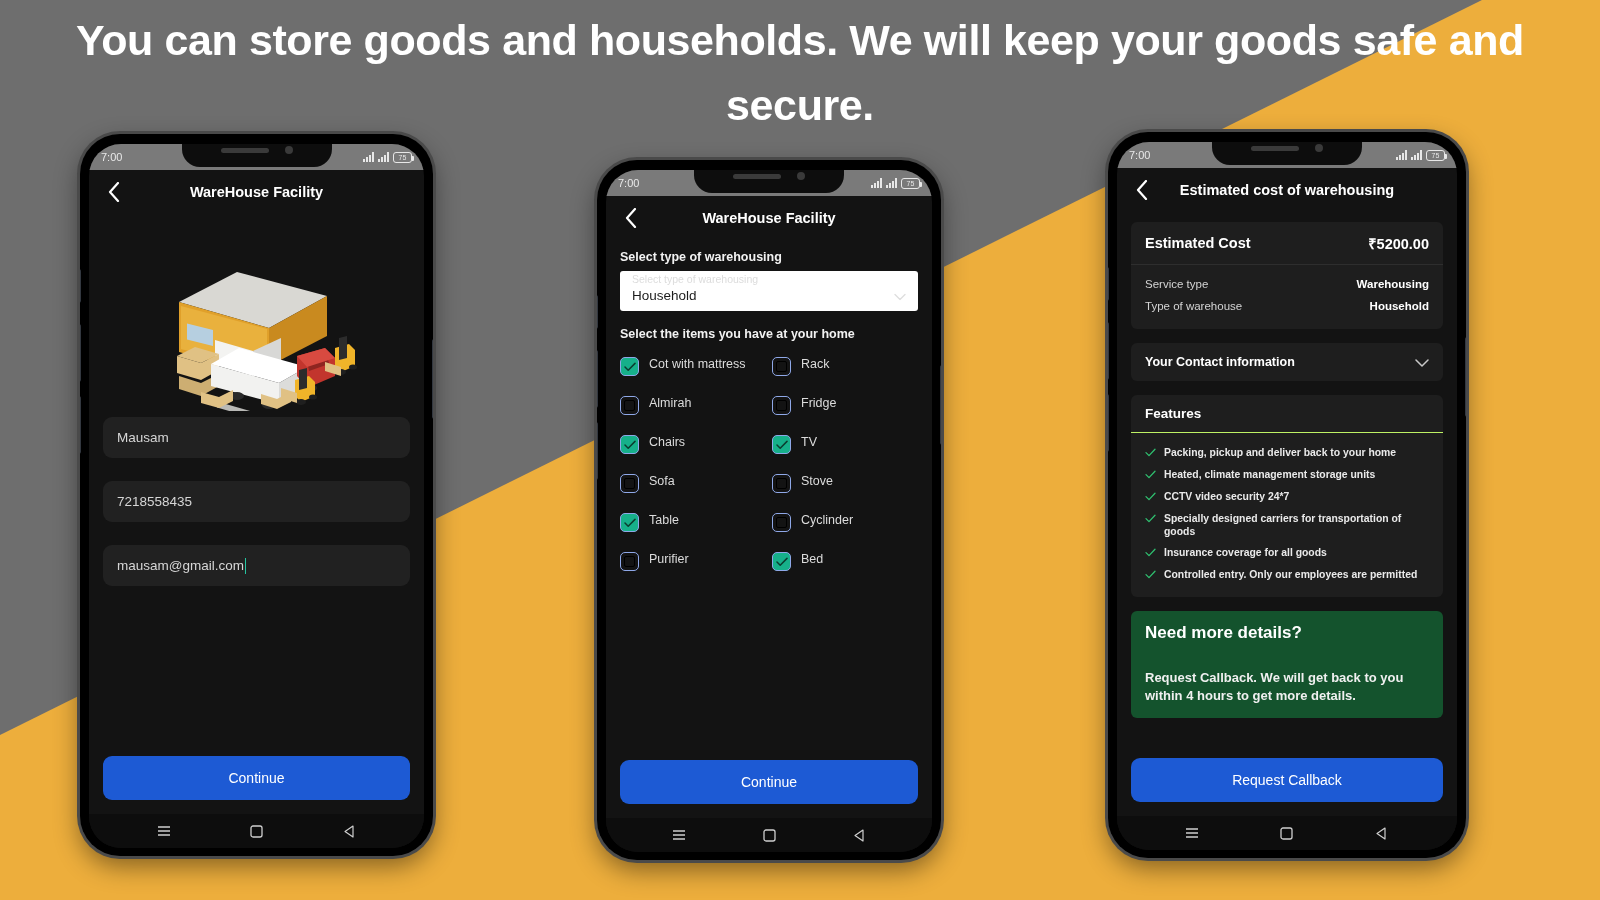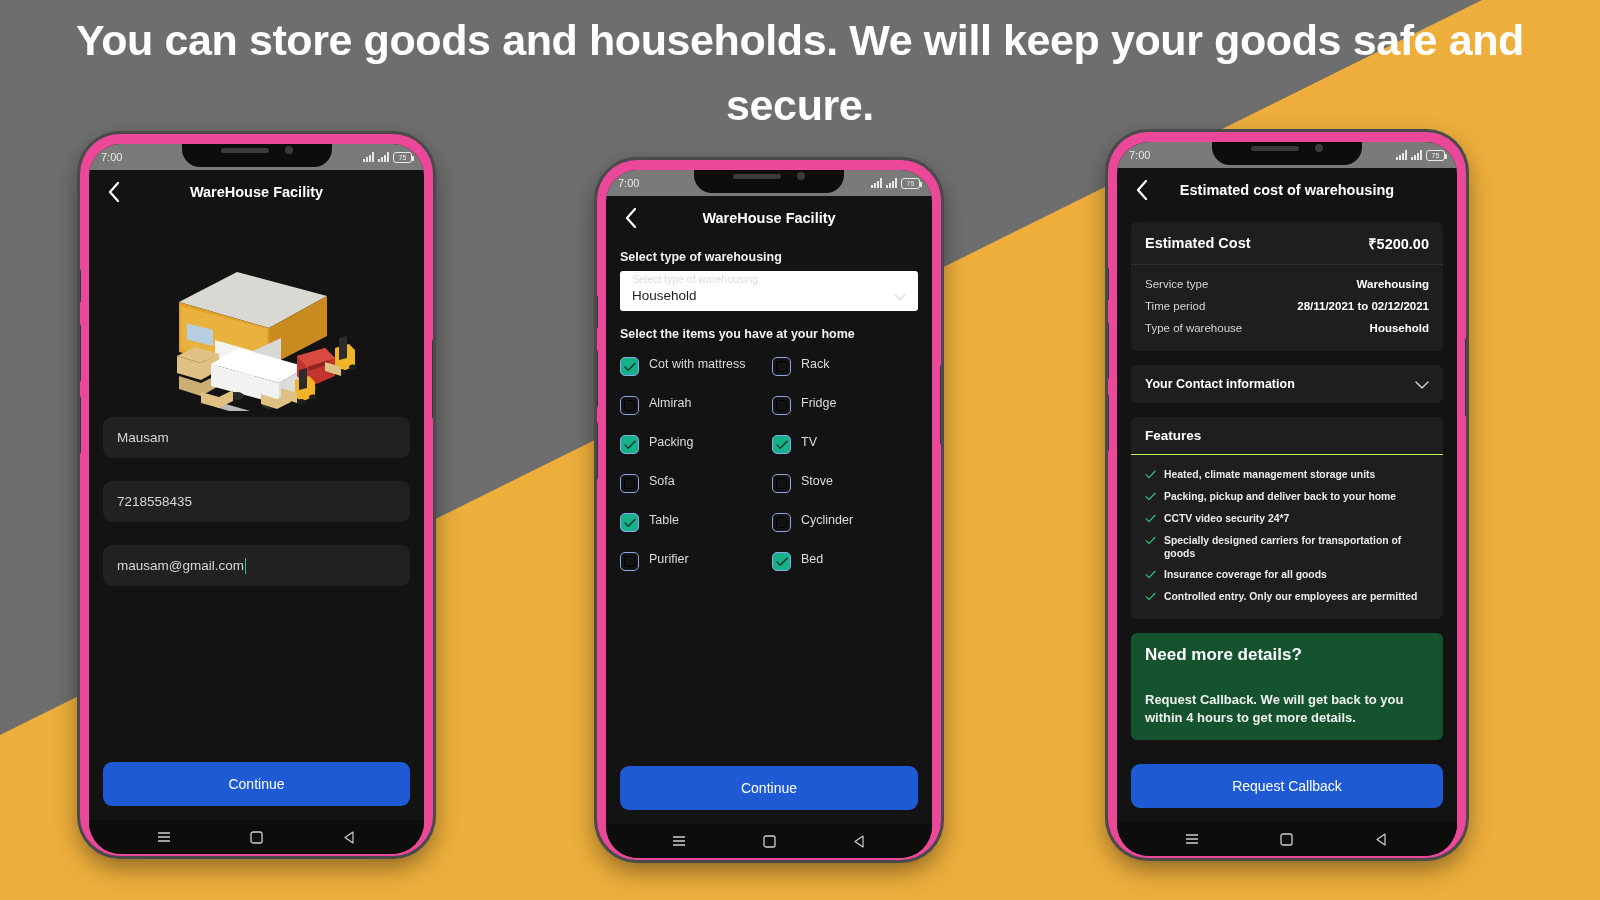--- a/index.html
+++ b/index.html
@@ -29,24 +29,24 @@
     font-weight: 700;
     line-height: 1.52;
     letter-spacing: -0.4px;
     padding: 0 60px;
   }
 
   
   .phone {
     position: absolute;
     z-index: 4;
-    background: #ec4899;
+    background: #000000;
     border-radius: 40px;
     box-shadow: 0 0 0 3px #4a4a4a, 0 10px 26px rgba(0,0,0,.45);
-    padding: 10px 9px 2px 9px;
+    padding: 10px 9px 8px 9px;
     overflow: hidden;
   }
   .phone .side-btn {
     position: absolute; background: #333840; border-radius: 3px;
   }
   .phone .sb-l1 { left: -4px; top: 135px; width: 5px; height: 34px; }
   .phone .sb-l2 { left: -4px; top: 190px; width: 5px; height: 58px; }
   .phone .sb-l3 { left: -4px; top: 262px; width: 5px; height: 58px; }
   .phone .sb-r1 { right: -4px; top: 205px; width: 5px; height: 80px; }
 
@@ -481,21 +481,21 @@
               <span class="inner"></span>
             </span>
           <span class="cb-label">Fridge</span>
         </div>
         <div class="cb-row">
           <span class="cbox on">
               <svg class="tick" width="12" height="10" viewBox="0 0 12 10">
                 <path d="M1 5 L4.2 8.2 L11 1.4" stroke="#0b3d30" stroke-width="1.5" fill="none" stroke-linecap="round" stroke-linejoin="round"></path>
               </svg>
             </span>
-          <span class="cb-label">Packing</span>
+          <span class="cb-label">Chairs</span>
         </div>
         <div class="cb-row">
           <span class="cbox on">
               <svg class="tick" width="12" height="10" viewBox="0 0 12 10">
                 <path d="M1 5 L4.2 8.2 L11 1.4" stroke="#0b3d30" stroke-width="1.5" fill="none" stroke-linecap="round" stroke-linejoin="round"></path>
               </svg>
             </span>
           <span class="cb-label">TV</span>
         </div>
         <div class="cb-row">
@@ -614,24 +614,20 @@
 
       <div class="card">
         <div class="cost-head">
           <span class="t">Estimated Cost</span>
           <span class="v">₹5200.00</span>
         </div>
         <div class="kv-list">
           <div class="kv">
             <span class="k">Service type</span>
             <span class="v">Warehousing</span>
-          </div>
-          <div class="kv">
-            <span class="k">Time period</span>
-            <span class="v">28/11/2021 to 02/12/2021</span>
           </div>
           <div class="kv">
             <span class="k">Type of warehouse</span>
             <span class="v">Household</span>
           </div>
         </div>
       </div>
 
       <div class="accordion">
         <span class="t">Your Contact  information</span>
@@ -642,27 +638,27 @@
         </span>
       </div>
 
       <div class="card" style="margin-top:14px;">
         <div class="feat-head">Features</div>
         <div class="feat-list">
           <div class="feat">
             <span class="chk"><svg width="11" height="9" viewBox="0 0 11 9">
                   <path d="M1 4.6 L4 7.6 L10 1.2" stroke="#2fbf6f" stroke-width="1.3" fill="none" stroke-linecap="round" stroke-linejoin="round"></path>
                 </svg></span>
-            <span>Heated, climate management storage units</span>
+            <span>Packing, pickup and deliver back to your home</span>
           </div>
           <div class="feat">
             <span class="chk"><svg width="11" height="9" viewBox="0 0 11 9">
                   <path d="M1 4.6 L4 7.6 L10 1.2" stroke="#2fbf6f" stroke-width="1.3" fill="none" stroke-linecap="round" stroke-linejoin="round"></path>
                 </svg></span>
-            <span>Packing, pickup and deliver back to your home</span>
+            <span>Heated, climate management storage units</span>
           </div>
           <div class="feat">
             <span class="chk"><svg width="11" height="9" viewBox="0 0 11 9">
                   <path d="M1 4.6 L4 7.6 L10 1.2" stroke="#2fbf6f" stroke-width="1.3" fill="none" stroke-linecap="round" stroke-linejoin="round"></path>
                 </svg></span>
             <span>CCTV video security 24*7</span>
           </div>
           <div class="feat">
             <span class="chk"><svg width="11" height="9" viewBox="0 0 11 9">
                   <path d="M1 4.6 L4 7.6 L10 1.2" stroke="#2fbf6f" stroke-width="1.3" fill="none" stroke-linecap="round" stroke-linejoin="round"></path>

